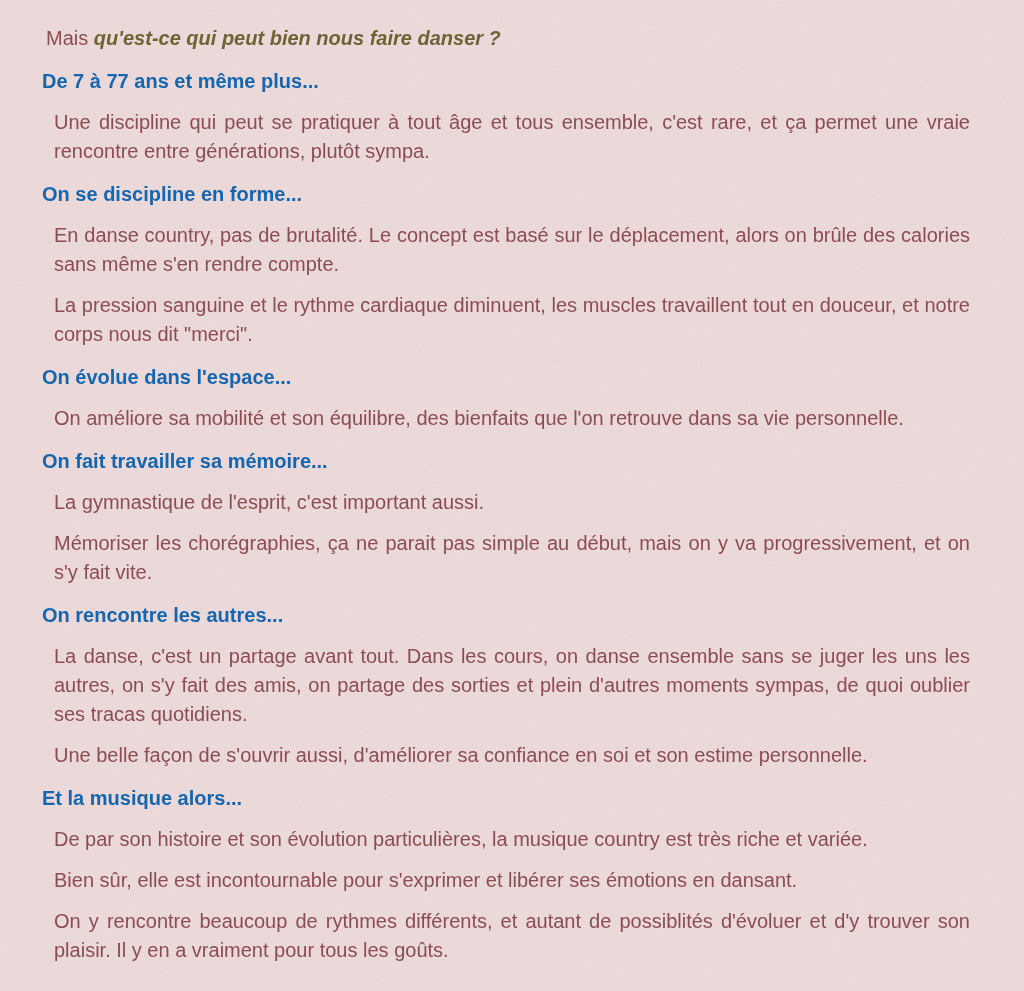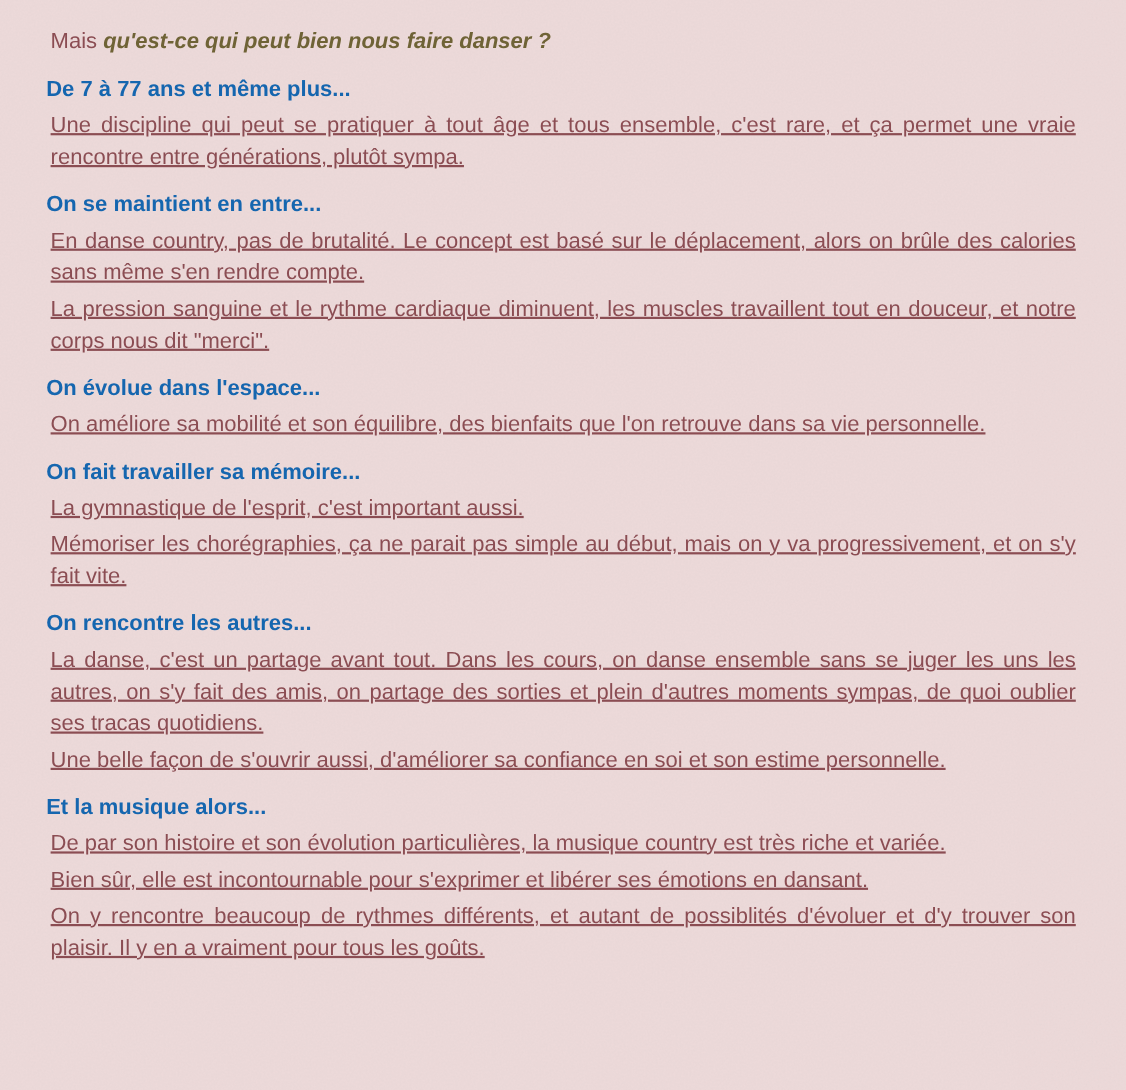--- a/index.html
+++ b/index.html
@@ -39,23 +39,22 @@
     font-style: italic;
   }
   h2.sec-heading {
     margin: 14px 0 0 0;
     font-size: 20px;
     line-height: 29px;
     color: #1566af;
     font-weight: bold;
   }
   p.body-par {
-    margin: 4px;
+    margin: 12px;
     text-align: justify;
-    text-decoration: underline;
   }
 </style>
 </head>
 <body>
 
 <svg class="texture" xmlns="http://www.w3.org/2000/svg">
   <filter id="paperNoise">
     <feTurbulence type="fractalNoise" baseFrequency="0.55" numOctaves="3" seed="7" result="noise"></feTurbulence>
     <feColorMatrix in="noise" type="matrix" values="0 0 0 0 0.72
               0 0 0 0 0.63
@@ -68,21 +67,21 @@
 <main class="content">
 
   <p class="intro"><span>Mais </span><span class="q">qu'est-ce qui peut bien nous faire danser ?</span></p>
 
   <section>
     <h2 class="sec-heading">De 7 à 77 ans et même plus...</h2>
     <p class="body-par">Une discipline qui peut se pratiquer à tout âge et tous ensemble, c'est rare, et ça permet une vraie rencontre entre générations, plutôt sympa.</p>
   </section>
 
   <section>
-    <h2 class="sec-heading">On se maintient en entre...</h2>
+    <h2 class="sec-heading">On se discipline en forme...</h2>
     <p class="body-par">En danse country, pas de brutalité. Le concept est basé sur le déplacement, alors on brûle des calories sans même s'en rendre compte.</p>
     <p class="body-par">La pression sanguine et le rythme cardiaque diminuent, les muscles travaillent tout en douceur, et notre corps nous dit "merci".</p>
   </section>
 
   <section>
     <h2 class="sec-heading">On évolue dans l'espace...</h2>
     <p class="body-par">On améliore sa mobilité et son équilibre, des bienfaits que l'on retrouve dans sa vie personnelle.</p>
   </section>
 
   <section>

